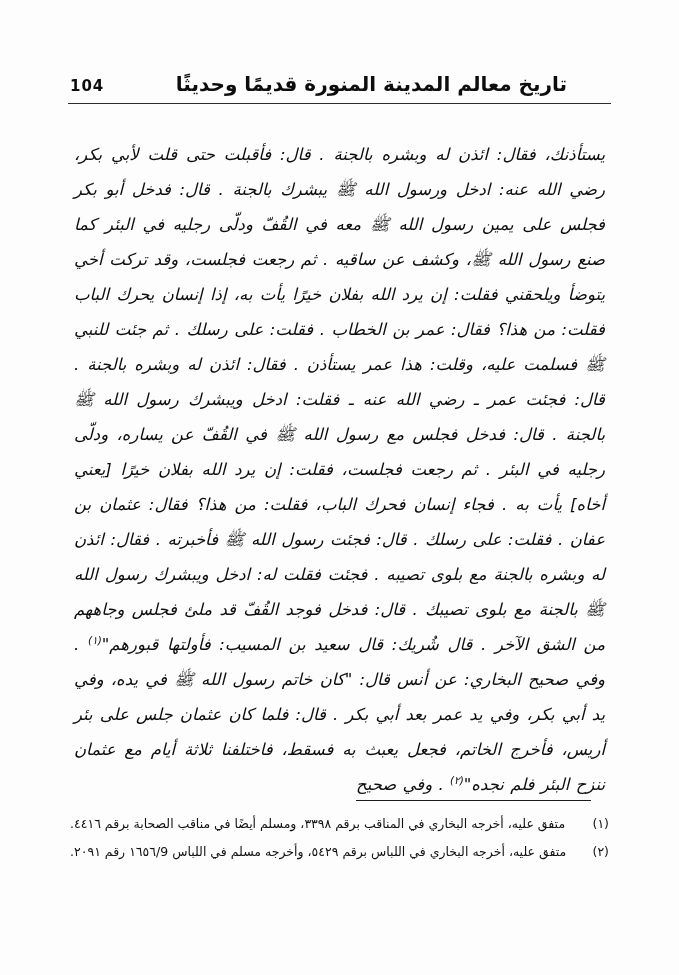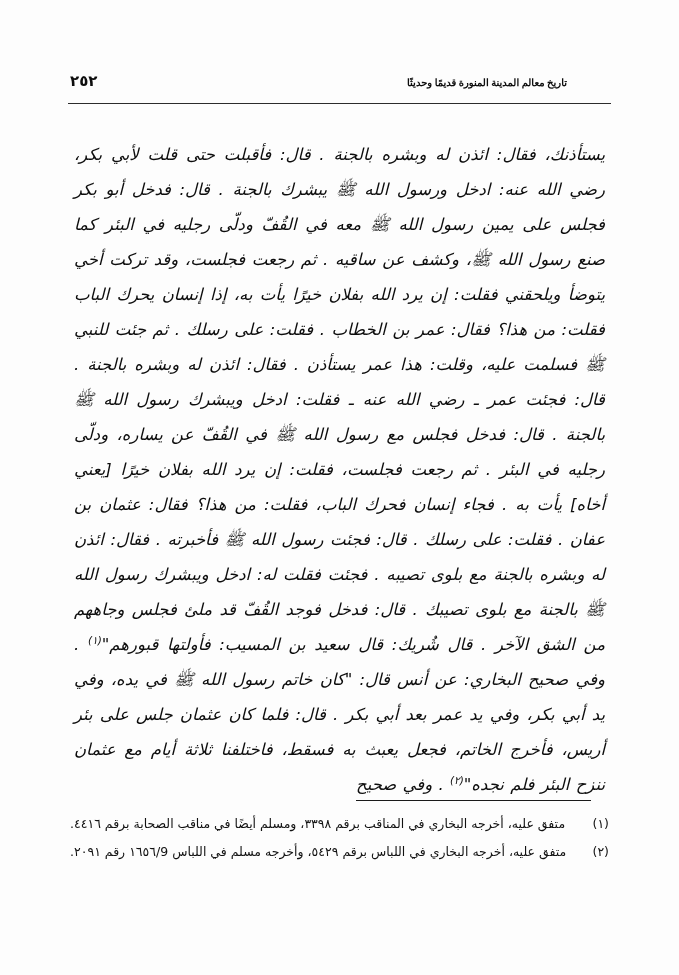--- a/index.html
+++ b/index.html
@@ -30,27 +30,26 @@
     right: 70px;
     left: 70px;
     height: 30px;
     display: flex;
     flex-direction: row;
     align-items: baseline;
     justify-content: space-between;
     direction: rtl;
   }
   .header-title {
-    font-size: 10px;
+    font-size: 20px;
     font-weight: bold;
     letter-spacing: 0px;
     white-space: nowrap;
     color: #0d0d0d;
     padding-right: 42px;
-    font-family: Liberation Serif, serif;
   }
   .header-pageno {
     font-size: 15px;
     font-weight: bold;
     color: #0d0d0d;
     letter-spacing: 1px;
   }
   .header-rule {
     position: absolute;
     top: 103px;
@@ -128,21 +127,21 @@
     padding-right: 4px;
   }
 </style>
 </head>
 <body>
 
 <div class="page">
 
   <div class="header">
     <span class="header-title">تاريخ معالم المدينة المنورة قديمًا وحديثًا</span>
-    <span class="header-pageno">٢٥٢</span>
+    <span class="header-pageno">104</span>
   </div>
 
   <div class="header-rule"></div>
 
   <div class="body-text">
     <p><span>يستأذنك، فقال: ائذن له وبشره بالجنة . قال: فأقبلت حتى قلت لأبي بكر، رضي الله عنه: ادخل ورسول الله ﷺ يبشرك بالجنة . قال: فدخل أبو بكر فجلس على يمين رسول الله ﷺ معه في القُفّ ودلّى رجليه في البئر كما صنع رسول الله ﷺ، وكشف عن ساقيه . ثم رجعت فجلست، وقد تركت أخي يتوضأ ويلحقني فقلت: إن يرد الله بفلان خيرًا يأت به، إذا إنسان يحرك الباب فقلت: من هذا؟ فقال: عمر بن الخطاب . فقلت: على رسلك . ثم جئت للنبي ﷺ فسلمت عليه، وقلت: هذا عمر يستأذن . فقال: ائذن له وبشره بالجنة . قال: فجئت عمر ـ رضي الله عنه ـ فقلت: ادخل ويبشرك رسول الله ﷺ بالجنة . قال: فدخل فجلس مع رسول الله ﷺ في القُفّ عن يساره، ودلّى رجليه في البئر . ثم رجعت فجلست، فقلت: إن يرد الله بفلان خيرًا [يعني أخاه] يأت به . فجاء إنسان فحرك الباب، فقلت: من هذا؟ فقال: عثمان بن عفان . فقلت: على رسلك . قال: فجئت رسول الله ﷺ فأخبرته . فقال: ائذن له وبشره بالجنة مع بلوى تصيبه . فجئت فقلت له: ادخل ويبشرك رسول الله ﷺ بالجنة مع بلوى تصيبك . قال: فدخل فوجد القُفّ قد ملئ فجلس وجاههم من الشق الآخر . قال شُريك: قال سعيد بن المسيب: فأولتها قبورهم"</span><sup class="fn">(١)</sup><span> . وفي صحيح البخاري: عن أنس قال: "كان خاتم رسول الله ﷺ في يده، وفي يد أبي بكر، وفي يد عمر بعد أبي بكر . قال: فلما كان عثمان جلس على بئر أريس، فأخرج الخاتم، فجعل يعبث به فسقط، فاختلفنا ثلاثة أيام مع عثمان ننزح البئر فلم نجده"</span><sup class="fn">(٢)</sup><span> . وفي صحيح</span></p>
   </div>
 
   <div class="fn-rule"></div>
 

